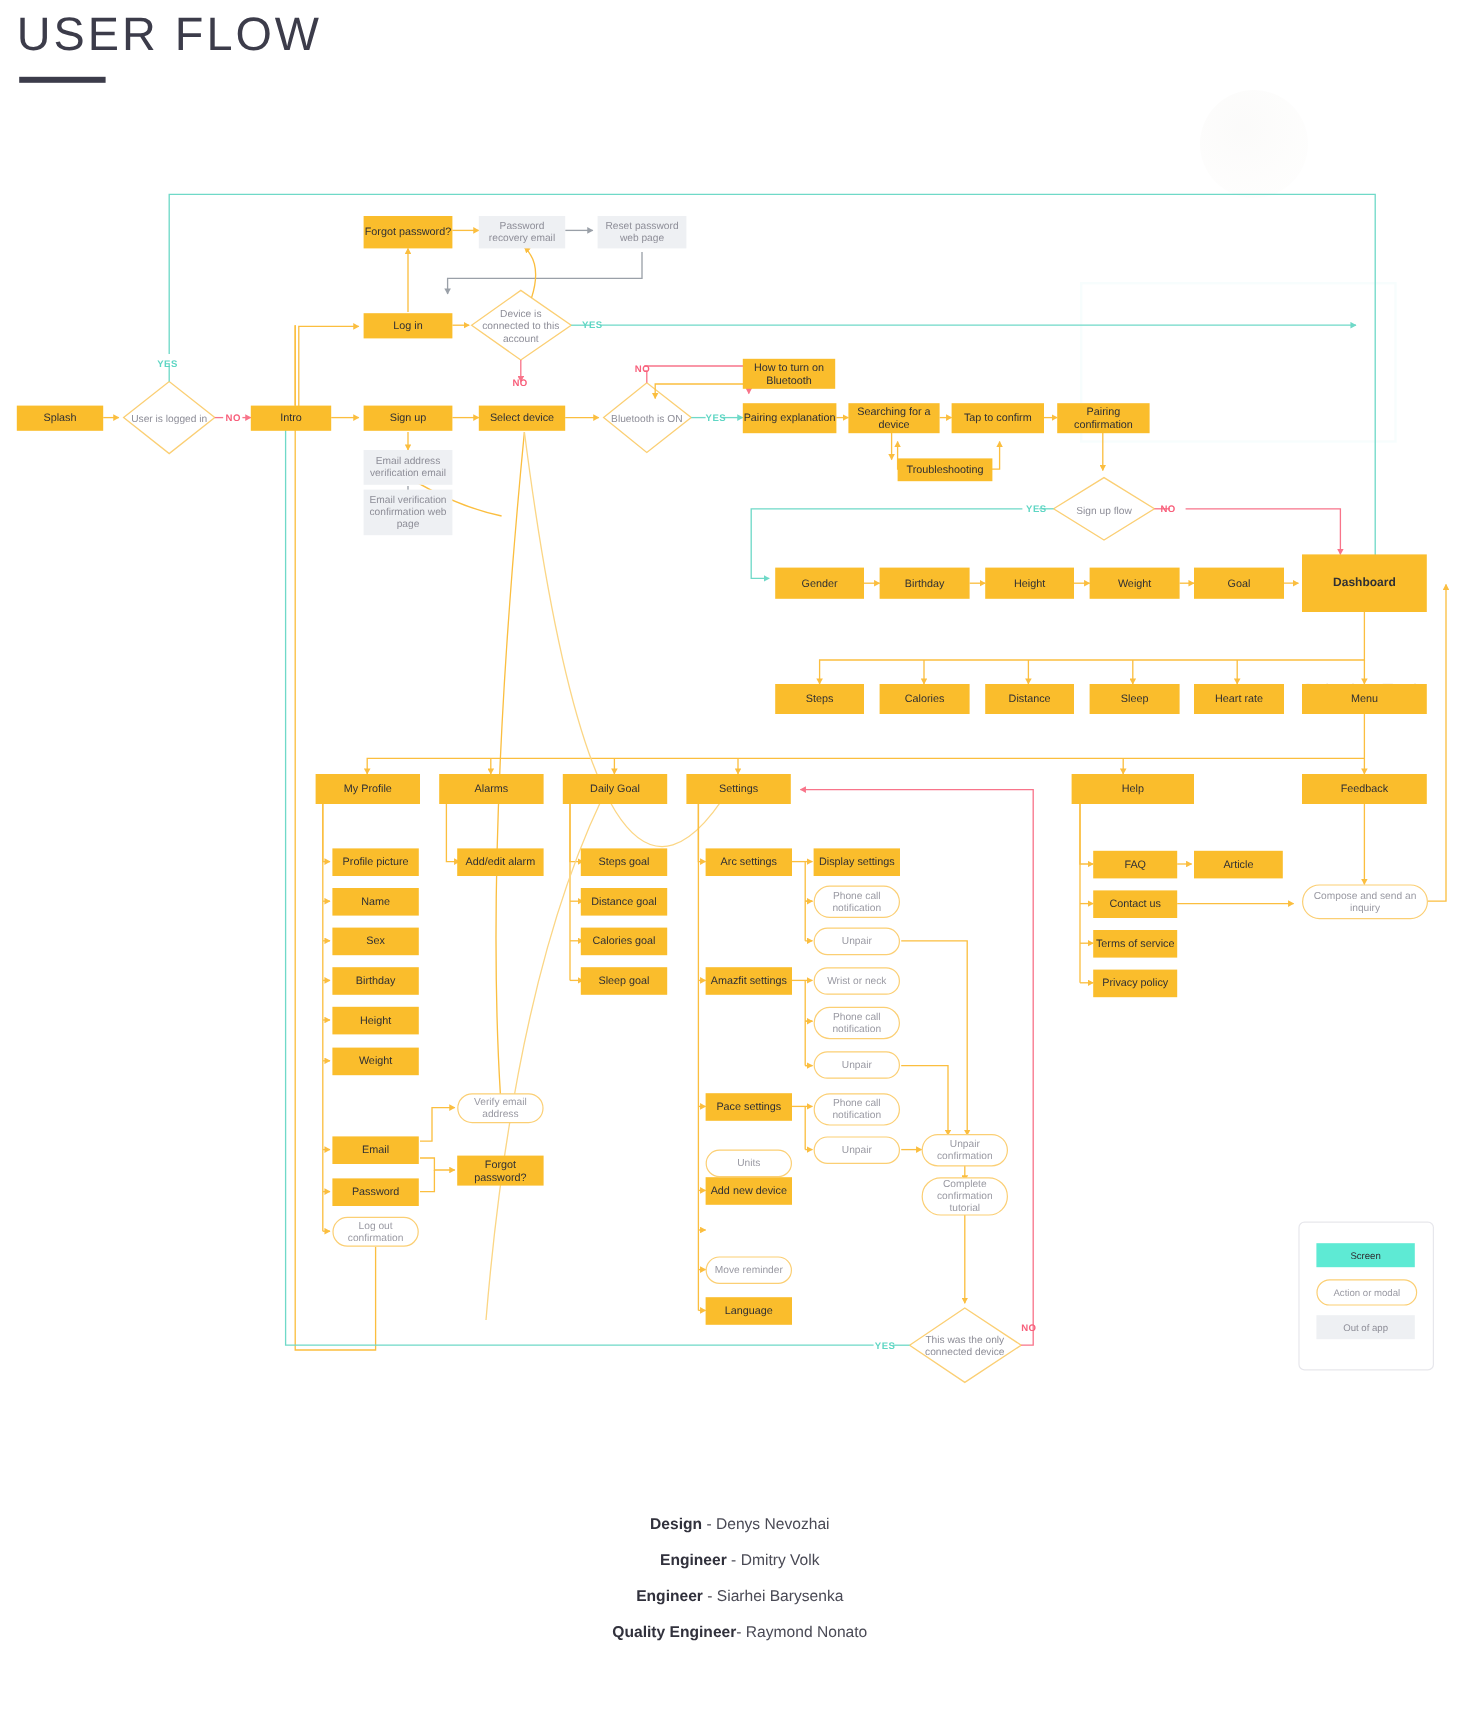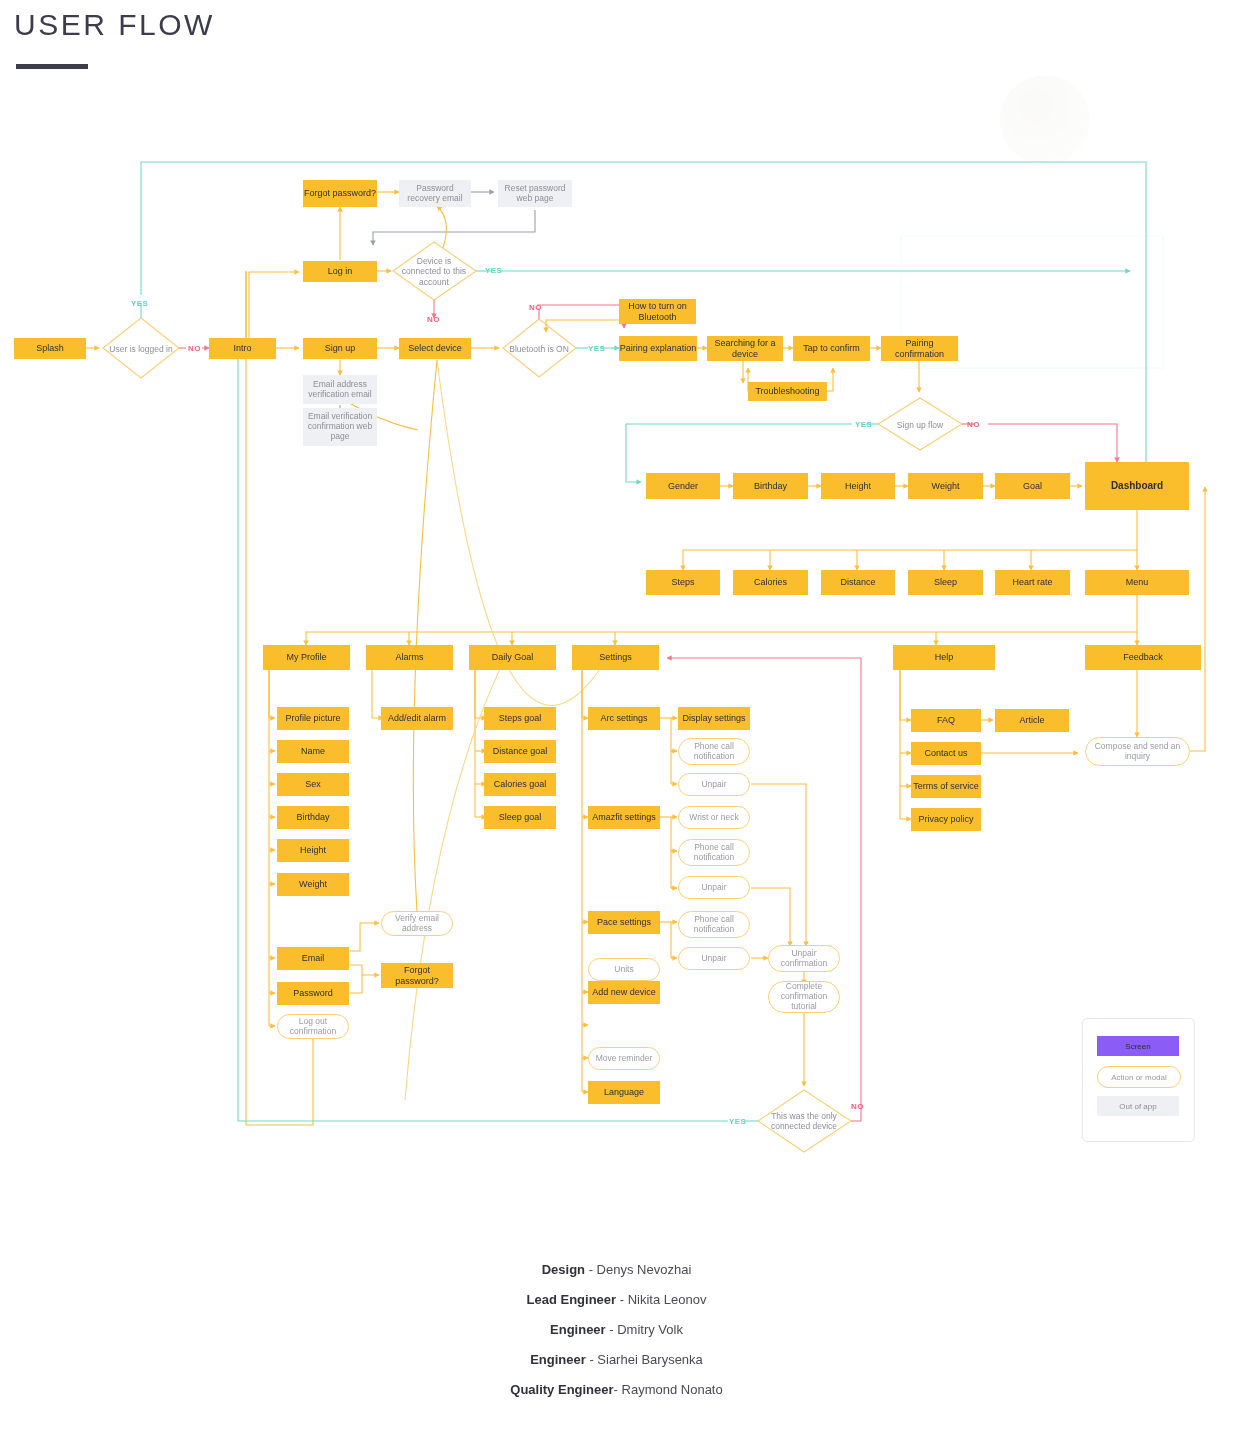--- a/index.html
+++ b/index.html
@@ -1,19 +1,19 @@
 <!DOCTYPE html>
 <html><head>
 <meta charset="utf-8">
 <style>
   html,body{margin:0;padding:0;background:#ffffff;}
   body{width:1233px;height:1432px;position:relative;overflow:hidden;
        font-family:"Liberation Sans","DejaVu Sans",sans-serif;color:#3a3a46;}
 
-  #title{position:absolute;left:14px;top:8px;font-size:30px;letter-spacing:2.5px;
+  #title{position:absolute;left:14px;top:8px;font-size:39px;letter-spacing:2.5px;
          font-weight:400;color:#3c3c4a;}
   #title-rule{position:absolute;left:16px;top:64px;width:72px;height:5px;background:#3c3c4a;}
 
   #ghost{position:absolute;left:905px;top:60px;width:300px;height:200px;opacity:.035;pointer-events:none;}
   #ghost .gcirc{position:absolute;left:95px;top:15px;width:90px;height:90px;border-radius:50%;
                 background:radial-gradient(circle at 40% 35%,#8a7f6a,#cfc6b4 60%,#e7e2d8);}
   #ghost .gpanel{position:absolute;left:-5px;top:175px;width:260px;height:130px;border:2px solid #4cc;background:#fff;}
 
   #wm{position:absolute;left:1085px;top:567px;font-size:15px;color:#f3efe6;letter-spacing:.5px;
       pointer-events:none;white-space:nowrap;}
@@ -30,21 +30,21 @@
                  text-align:center;color:#8e8e98;font-size:8.5px;line-height:1.2;}
 
   .edgelabel{position:absolute;font-size:8px;font-weight:700;letter-spacing:.4px;}
   .lbl-yes{color:#5fd6c4;}
   .lbl-no{color:#f8607c;}
 
   #legend{position:absolute;left:1082px;top:1018px;width:111px;height:122px;background:#fff;
           border:1px solid #e7e7ec;border-radius:5px;}
   #legend .li{position:absolute;left:14px;width:82px;height:20px;display:flex;align-items:center;
               justify-content:center;font-size:8px;}
-  #legend .l1{top:17px;background:#8b5cf6;color:#2f2f33;}
+  #legend .l1{top:17px;background:#5eead4;color:#2f2f33;}
   #legend .l2{top:47px;background:#fff;border:1.2px solid #fbcf74;border-radius:12px;color:#9a9aa3;}
   #legend .l3{top:77px;background:#eef0f3;color:#8e8e98;}
 
   #credits{position:absolute;left:0;top:1262px;width:1233px;text-align:center;}
   #credits .crow{font-size:13px;color:#4a4a55;margin-bottom:15px;}
   #credits .crow b{font-weight:700;color:#31313c;}
 </style>
 </head>
 <body>
 
@@ -244,21 +244,21 @@
 <div class="node screen" style="left:821px;top:570px;width:74px;height:25px">Distance</div>
 <div class="node screen" style="left:908px;top:570px;width:75px;height:25px">Sleep</div>
 <div class="node screen" style="left:995px;top:570px;width:75px;height:25px">Heart rate</div>
 <div class="node screen" style="left:1085px;top:570px;width:104px;height:25px">Menu</div>
 
 <div class="node screen" style="left:263px;top:645px;width:87px;height:25px">My Profile</div>
 <div class="node screen" style="left:366px;top:645px;width:87px;height:25px">Alarms</div>
 <div class="node screen" style="left:469px;top:645px;width:87px;height:25px">Daily Goal</div>
 <div class="node screen" style="left:572px;top:645px;width:87px;height:25px">Settings</div>
 <div class="node screen" style="left:893px;top:645px;width:102px;height:25px">Help</div>
-<div class="node screen" style="left:1085px;top:645px;width:116px;height:25px">Feedback</div>
+<div class="node screen" style="left:1085px;top:645px;width:104px;height:25px">Feedback</div>
 
 <div class="node screen" style="left:277px;top:707px;width:72px;height:23px">Profile picture</div>
 <div class="node screen" style="left:277px;top:740px;width:72px;height:23px">Name</div>
 <div class="node screen" style="left:277px;top:773px;width:72px;height:23px">Sex</div>
 <div class="node screen" style="left:277px;top:806px;width:72px;height:23px">Birthday</div>
 <div class="node screen" style="left:277px;top:839px;width:72px;height:23px">Height</div>
 <div class="node screen" style="left:277px;top:873px;width:72px;height:23px">Weight</div>
 <div class="node modal" style="left:381px;top:911px;width:72px;height:25px">Verify email address</div>
 <div class="node screen" style="left:277px;top:947px;width:72px;height:23px">Email</div>
 <div class="node screen" style="left:277px;top:982px;width:72px;height:23px">Password</div>
@@ -310,17 +310,16 @@
 <div class="edgelabel lbl-no" style="left:851px;top:1102px">NO</div>
 
 <div id="legend">
   <div class="li l1">Screen</div>
   <div class="li l2">Action or modal</div>
   <div class="li l3">Out of app</div>
 </div>
 
 <div id="credits">
     <div class="crow"><b>Design</b><span> - Denys Nevozhai</span></div>
-    <div class="crow"><b>Lead Engineer</b><span> - Nikita Leonov</span></div>
     <div class="crow"><b>Engineer</b><span> - Dmitry Volk</span></div>
     <div class="crow"><b>Engineer</b><span> - Siarhei Barysenka</span></div>
     <div class="crow"><b>Quality Engineer</b><span>- Raymond Nonato</span></div>
   </div>
 
 </body></html>

